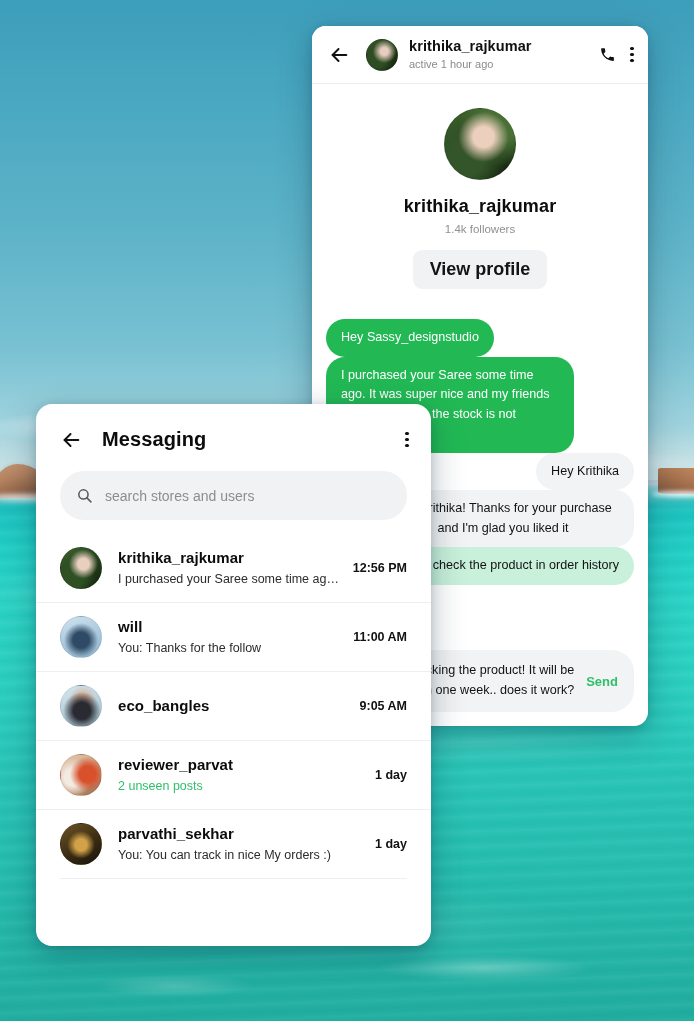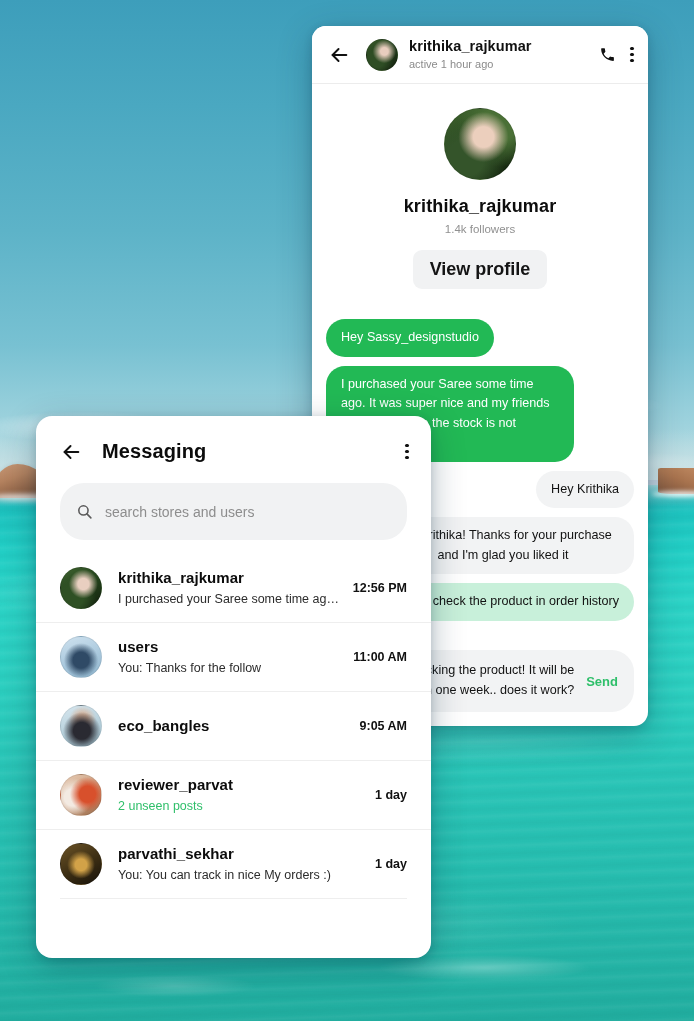--- a/index.html
+++ b/index.html
@@ -267,21 +267,21 @@
     font-weight: 700;
     color: #141414;
     cursor: pointer;
   }
 
   
   .messages {
     padding: 14px 14px 0 14px;
     display: flex;
     flex-direction: column;
-    gap: 9px;
+    gap: 0;
   }
   .msg-row { display: flex; }
   .msg-row.in  { justify-content: flex-start; }
   .msg-row.out { justify-content: flex-end; }
 
   .bubble {
     max-width: 248px;
     padding: 9px 15px;
     border-radius: 19px;
     font-size: 12.6px;
@@ -332,21 +332,21 @@
     font-size: 13px;
     font-weight: 700;
     color: #2fbf6a;
     cursor: pointer;
     padding: 0;
   }
 
   
   #messaging-panel {
     left: 36px;
-    top: 416px;
+    top: 404px;
     width: 395px;
     height: 542px;
     z-index: 3;
     border-radius: 16px;
   }
   .msgpanel-header {
     display: flex;
     align-items: center;
     padding: 24px 22px 0 24px;
   }
@@ -355,21 +355,21 @@
     font-weight: 700;
     color: #0c0c0c;
     margin-left: 20px;
     letter-spacing: .1px;
     flex: 1 1 auto;
   }
   .search-wrap {
     margin: 20px 24px 0 24px;
     background: #f1f2f3;
     border-radius: 24px;
-    height: 57px;
+    height: 49px;
     display: flex;
     align-items: center;
     padding: 0 16px;
   }
   .icon-search { width: 17px; height: 17px; color: #5a5a5a; flex: 0 0 17px; }
   .search-input {
     flex: 1 1 auto;
     border: none;
     outline: none;
     background: transparent;
@@ -562,21 +562,21 @@
         <div class="conv-body">
           <div class="conv-name">krithika_rajkumar</div>
           <div class="conv-preview">I purchased your Saree some time ago. It w..</div>
         </div>
         <div class="conv-time">12:56 PM</div>
       </div>
 
       <div class="conv-item">
         <div class="conv-avatar av-ravi"></div>
         <div class="conv-body">
-          <div class="conv-name">users</div>
+          <div class="conv-name">will</div>
           <div class="conv-preview">You: Thanks for the follow</div>
         </div>
         <div class="conv-time">11:00 AM</div>
       </div>
 
       <div class="conv-item">
         <div class="conv-avatar av-eco"></div>
         <div class="conv-body">
           <div class="conv-name">eco_bangles</div>
         </div>

